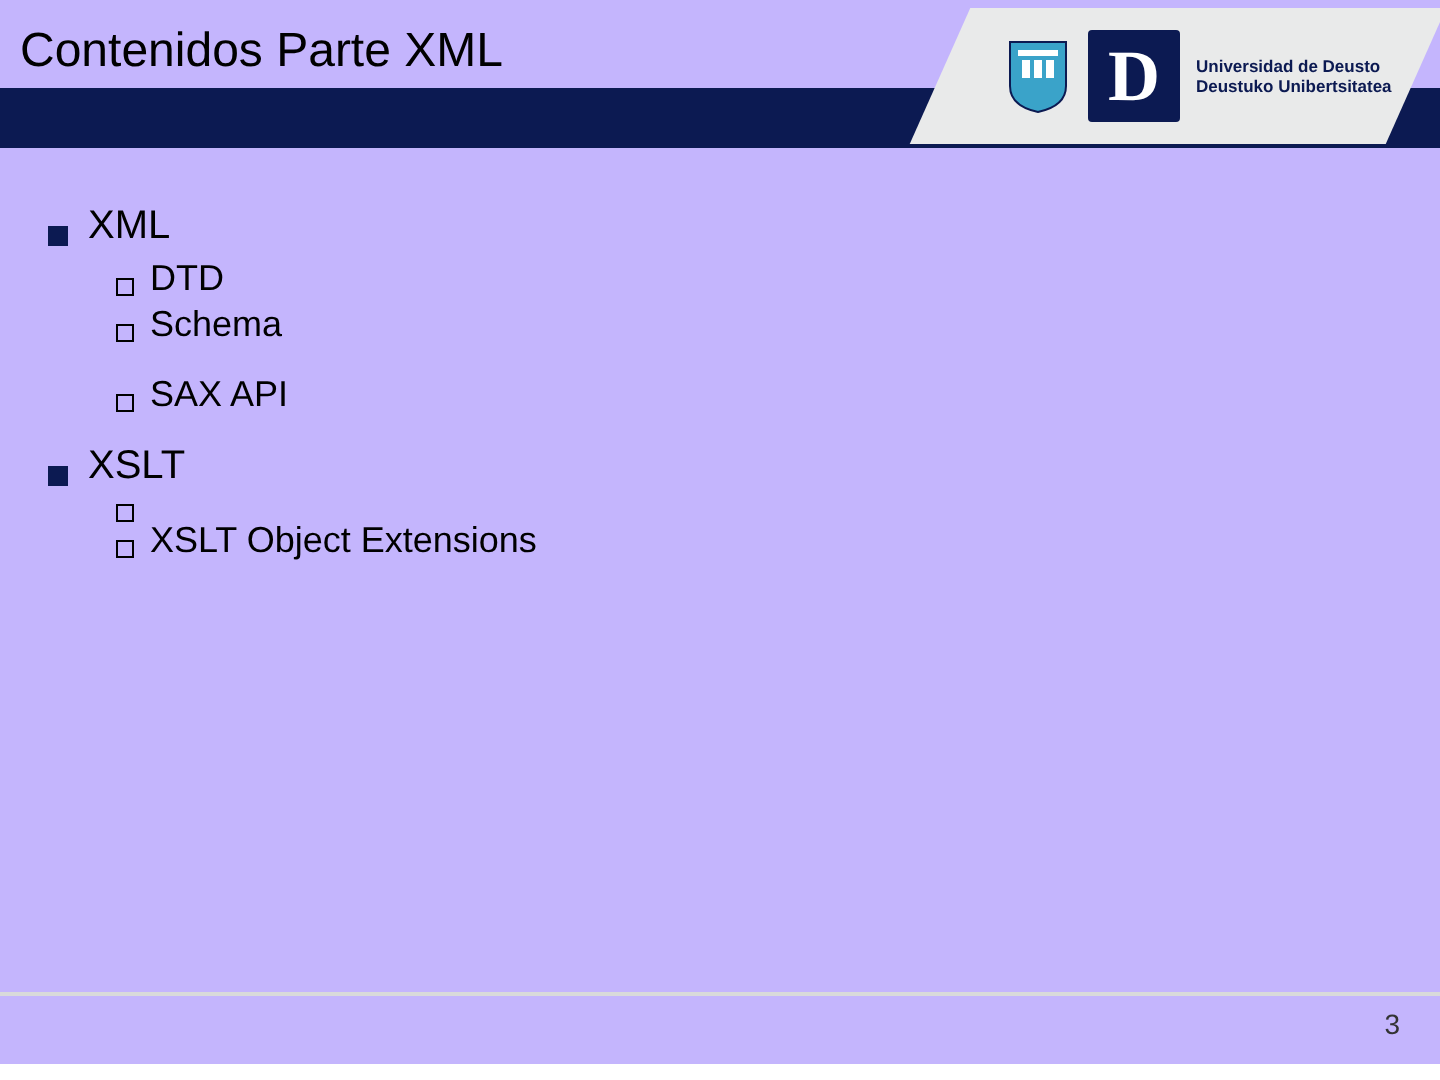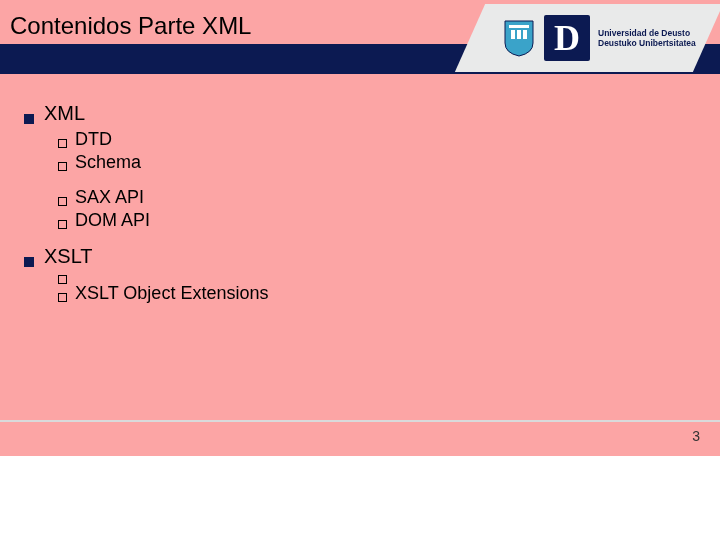--- a/index.html
+++ b/index.html
@@ -7,23 +7,23 @@
     padding: 0;
     width: 720px;
     height: 540px;
     font-family: Arial, Helvetica, sans-serif;
     background: #ffffff;
     overflow: hidden;
     position: relative;
   }
   .slide {
     width: 720px;
-    height: 456px;
-    position: relative;
-    background: #fca5a5;
+    height: 532px;
+    position: relative;
+    background: #c4b5fd;
   }
   .title-area {
     position: absolute;
     left: 0;
     top: 6px;
     width: 720px;
     height: 40px;
   }
   .title-text {
     font-size: 24px;
@@ -202,24 +202,20 @@
         <div class="bullet-open"></div>
         <div class="txt">Schema</div>
       </div>
     </div>
 
     <div class="l2-group">
       <div class="l2">
         <div class="bullet-open"></div>
         <div class="txt">SAX API</div>
       </div>
-      <div class="l2">
-        <div class="bullet-open"></div>
-        <div class="txt">DOM API</div>
-      </div>
     </div>
 
     <div class="l1">
       <div class="bullet-sq"></div>
       <div class="txt">XSLT</div>
     </div>
     <div class="l2-group">
       <div class="l2">
         <div class="bullet-open"></div>
       </div>

